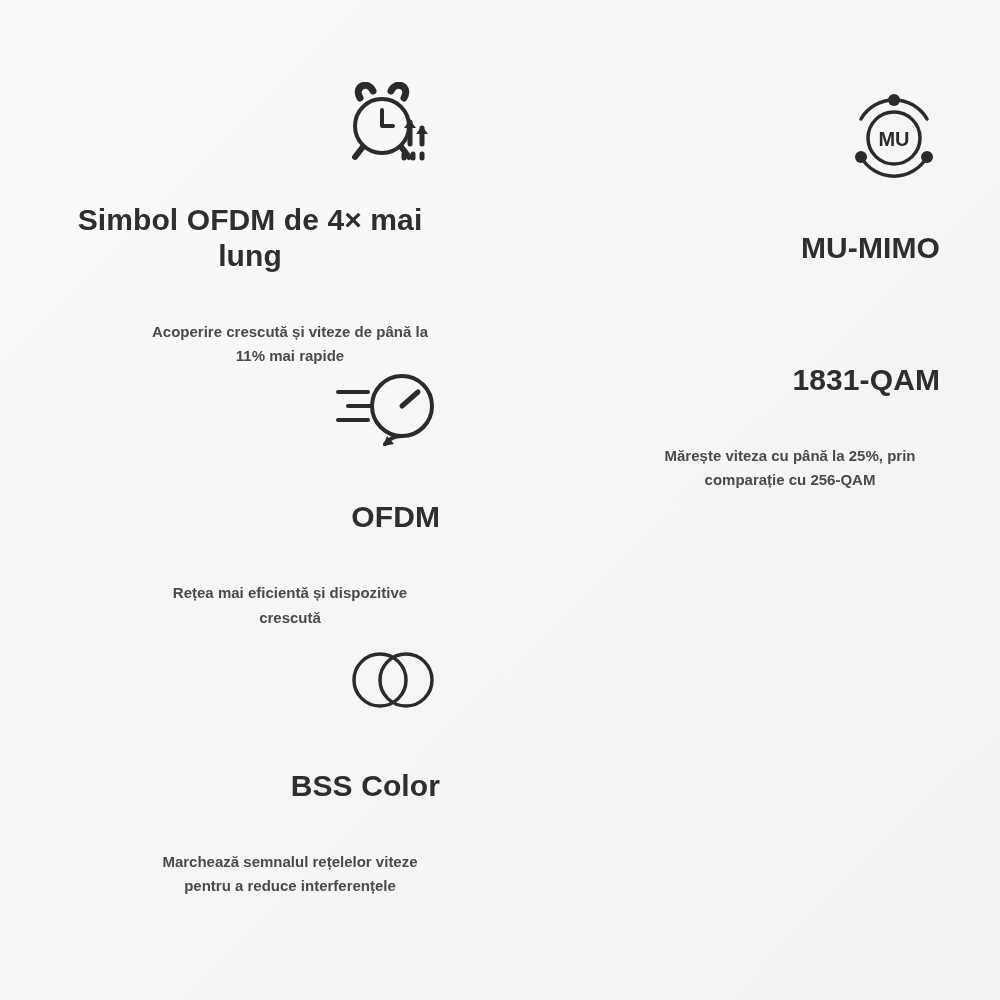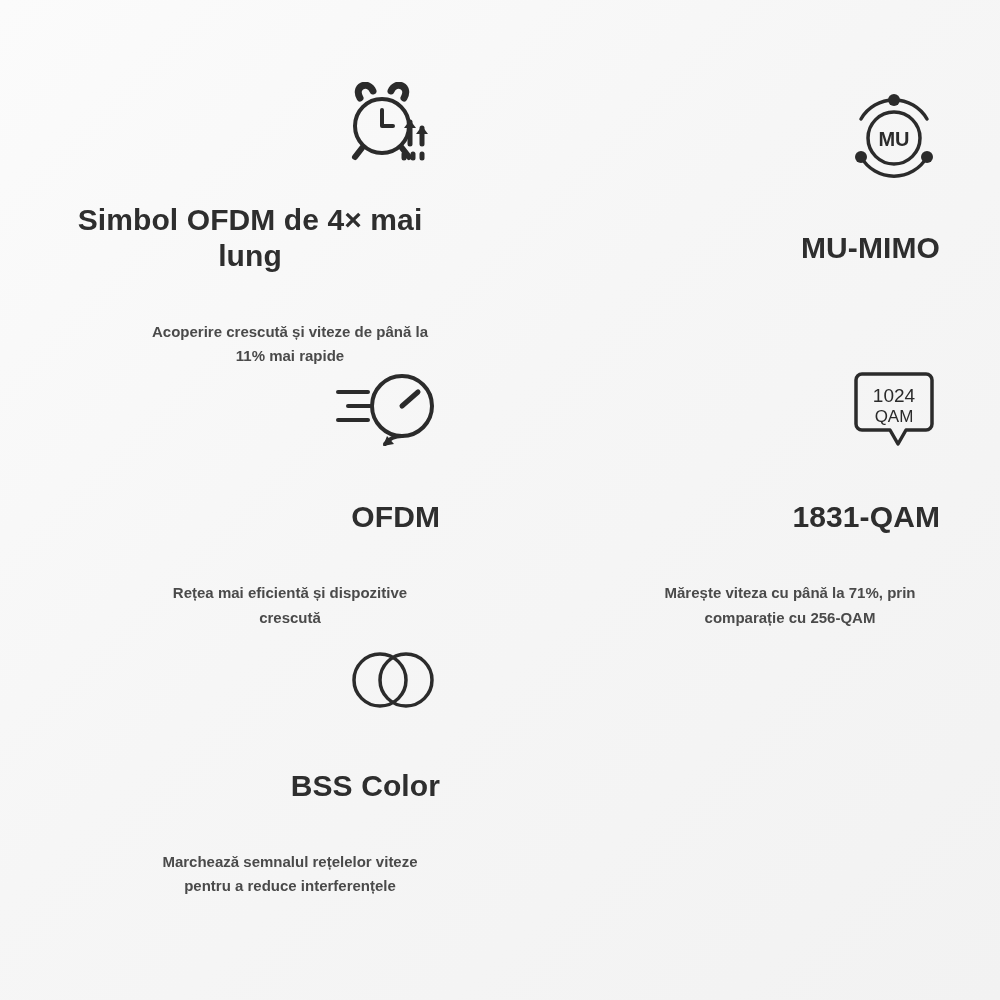--- a/index.html
+++ b/index.html
@@ -131,29 +131,22 @@
 
           <path d="M68 66c-8 0-14 4-17 8" stroke-width="4"></path>
           <path d="M53 66l-4 10 11-2z" fill="#2b2b2b" stroke="none"></path>
         </svg>
       </div>
       <div class="feature-title">OFDM</div>
       <div class="feature-desc">Rețea mai eficientă și dispozitive crescută</div>
     </div>
 
     <div class="feature row2">
-      <div class="icon-wrap">
-        <svg width="92" height="86" viewBox="0 0 92 86" fill="none" stroke="#2b2b2b" stroke-width="3.5" stroke-linejoin="round">
-          <path d="M14 8h64a6 6 0 0 1 6 6v44a6 6 0 0 1-6 6H58l-8 14-8-14H14a6 6 0 0 1-6-6V14a6 6 0 0 1 6-6z"></path>
-          <text x="46" y="36" text-anchor="middle" font-family="Liberation Sans, sans-serif" font-size="19" fill="#2b2b2b" stroke="none">1024</text>
-          <text x="46" y="56" text-anchor="middle" font-family="Liberation Sans, sans-serif" font-size="17" fill="#2b2b2b" stroke="none">QAM</text>
-        </svg>
-      </div>
       <div class="feature-title">1831-QAM</div>
-      <div class="feature-desc">Mărește viteza cu până la 71%, prin comparație cu 256-QAM</div>
+      <div class="feature-desc">Mărește viteza cu până la 25%, prin comparație cu 256-QAM</div>
     </div>
 
     <div class="feature row3">
       <div class="icon-wrap">
         <svg width="94" height="62" viewBox="0 0 94 62" fill="none" stroke="#2b2b2b" stroke-width="3.5">
           <circle cx="34" cy="31" r="26"></circle>
           <circle cx="60" cy="31" r="26"></circle>
         </svg>
       </div>
       <div class="feature-title">BSS Color</div>

